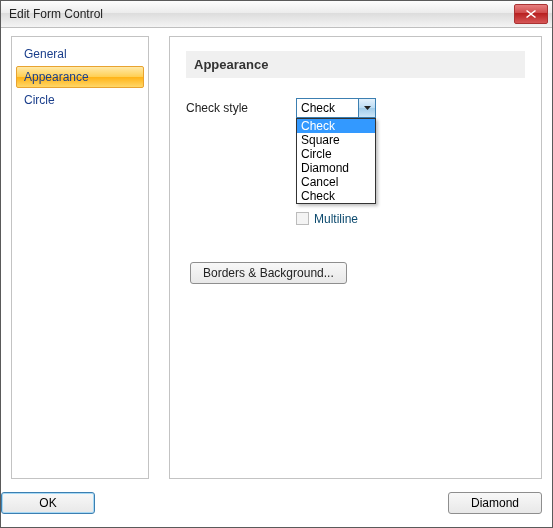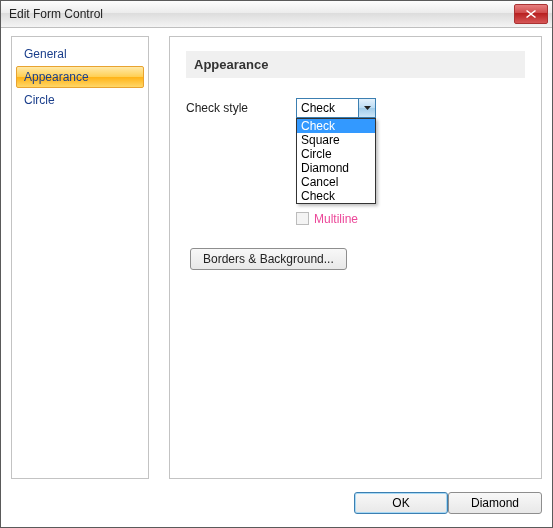--- a/index.html
+++ b/index.html
@@ -145,46 +145,46 @@
   .dropdown-item.highlight {
     background: #3399ff;
     color: #fff;
   }
   .chk-row {
     margin-left: 110px;
     margin-top: 94px;
     display: flex;
     align-items: flex-start;
     gap: 5px;
-    color: #ec4899;
+    color: #0c4a6e;
   }
   .chk-box {
     width: 13px;
     height: 13px;
     border: 1px solid #bcbcbc;
     background: #f4f4f4;
     box-sizing: border-box;
   }
   .bb-btn {
-    margin-top: 22px;
+    margin-top: 36px;
     display: inline-block;
     padding: 3px 12px;
     border: 1px solid #8e8e8e;
     border-radius: 3px;
     background: linear-gradient(to bottom, #f8f8f8 0%, #e8e8e8 100%);
     font-size: 12px;
     color: #222;
     cursor: default;
     margin-left: 4px;
   }
   .footer {
     height: 40px;
     border-top: 0;
     display: flex;
-    justify-content: flex-end;
+    justify-content: space-between;
     align-items: center;
     gap: 0;
     padding: 0 10px 8px 0;
     box-sizing: border-box;
   }
   .btn {
     min-width: 64px;
     padding: 3px 14px;
     border: 1px solid #8e8e8e;
     border-radius: 3px;

